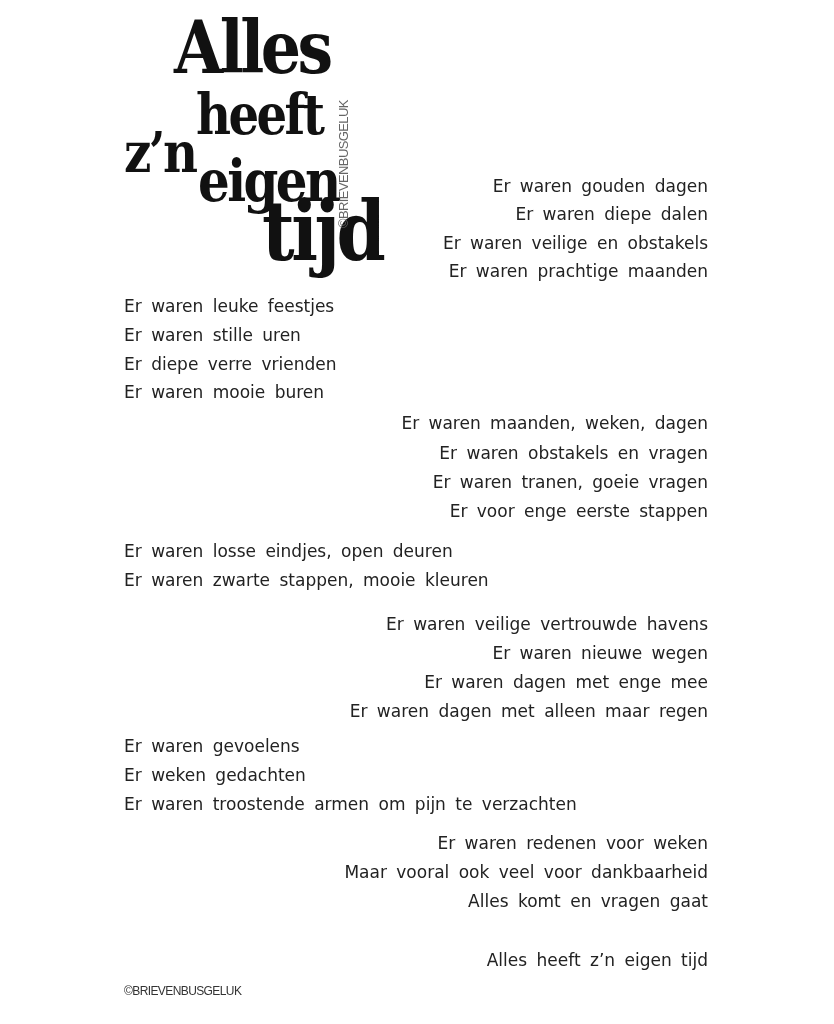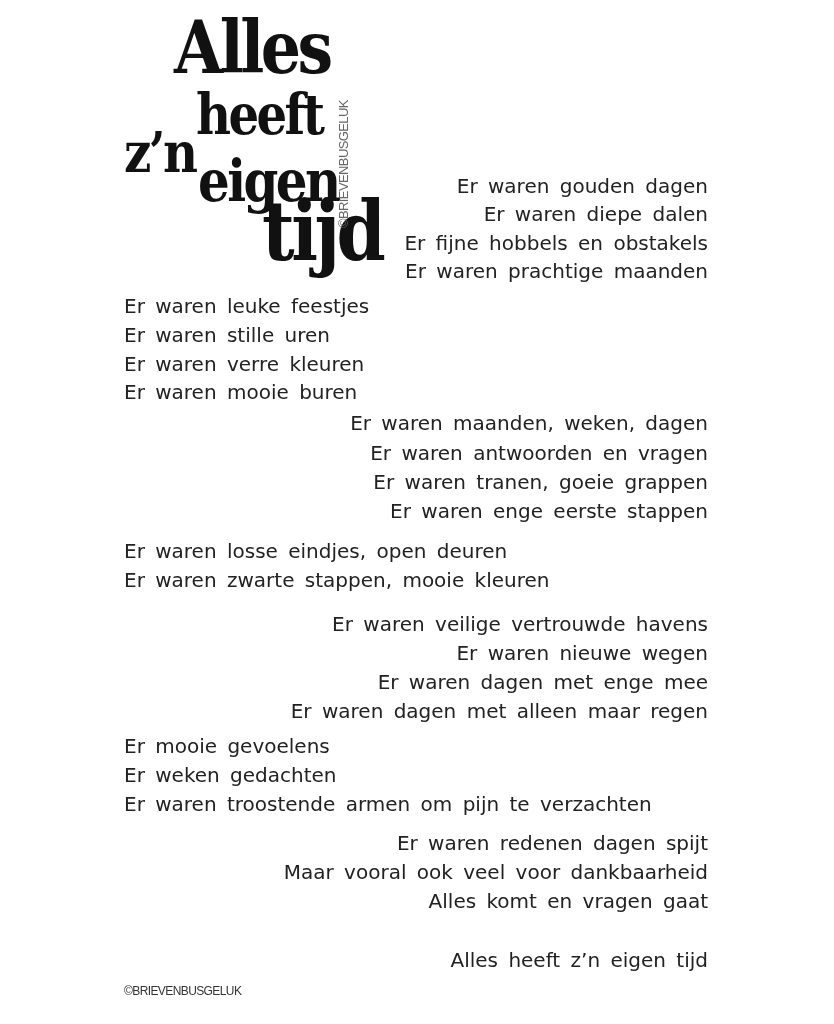--- a/index.html
+++ b/index.html
@@ -43,21 +43,21 @@
       font-family: "Liberation Sans", sans-serif;
       font-size: 13px;
       color: #666666;
       letter-spacing: -0.6px;
       white-space: nowrap;
     }
 
     .line {
       position: absolute;
       font-family: "DejaVu Sans", sans-serif;
-      font-size: 20px;
+      font-size: 17px;
       color: #222222;
       white-space: nowrap;
       word-spacing: 4px;
       line-height: 22px;
     }
     .line.right { right: 126px; text-align: right; }
     .line.left  { left: 124px; text-align: center; }
 
     .footer-mark {
       position: absolute;
@@ -81,58 +81,58 @@
     <span class="title-word t-zn">z’n</span>
     <span class="title-word t-eigen">eigen</span>
     <span class="title-word t-tijd">tijd</span>
   </div>
 
   <span class="vertical-mark">©BRIEVENBUSGELUK</span>
 
   <div>
     <div class="line right" style="top:175px">Er waren gouden dagen</div>
     <div class="line right" style="top:203px">Er waren diepe dalen</div>
-    <div class="line right" style="top:232px">Er fijne hobbels en obstakels</div>
+    <div class="line right" style="top:232px">Er waren veilige en obstakels</div>
     <div class="line right" style="top:260px">Er waren prachtige maanden</div>
   </div>
 
   <div>
     <div class="line left" style="top:295px">Er waren leuke feestjes</div>
     <div class="line left" style="top:324px">Er waren stille uren</div>
-    <div class="line left" style="top:353px">Er waren verre kleuren</div>
+    <div class="line left" style="top:353px">Er diepe verre vrienden</div>
     <div class="line left" style="top:381px">Er waren mooie buren</div>
   </div>
 
   <div>
     <div class="line right" style="top:412px">Er waren maanden, weken, dagen</div>
-    <div class="line right" style="top:442px">Er waren antwoorden en vragen</div>
-    <div class="line right" style="top:471px">Er waren tranen, goeie grappen</div>
-    <div class="line right" style="top:500px">Er waren enge eerste stappen</div>
+    <div class="line right" style="top:442px">Er waren obstakels en vragen</div>
+    <div class="line right" style="top:471px">Er waren tranen, goeie vragen</div>
+    <div class="line right" style="top:500px">Er voor enge eerste stappen</div>
   </div>
 
   <div>
     <div class="line left" style="top:540px">Er waren losse eindjes, open deuren</div>
     <div class="line left" style="top:569px">Er waren zwarte stappen, mooie kleuren</div>
   </div>
 
   <div>
     <div class="line right" style="top:613px">Er waren veilige vertrouwde havens</div>
     <div class="line right" style="top:642px">Er waren nieuwe wegen</div>
     <div class="line right" style="top:671px">Er waren dagen met enge mee</div>
     <div class="line right" style="top:700px">Er waren dagen met alleen maar regen</div>
   </div>
 
   <div>
-    <div class="line left" style="top:735px">Er mooie gevoelens</div>
+    <div class="line left" style="top:735px">Er waren gevoelens</div>
     <div class="line left" style="top:764px">Er weken gedachten</div>
     <div class="line left" style="top:793px">Er waren troostende armen om pijn te verzachten</div>
   </div>
 
   <div>
-    <div class="line right" style="top:832px">Er waren redenen dagen spijt</div>
+    <div class="line right" style="top:832px">Er waren redenen voor weken</div>
     <div class="line right" style="top:861px">Maar vooral ook veel voor dankbaarheid</div>
     <div class="line right" style="top:890px">Alles komt en vragen gaat</div>
   </div>
 
   <div>
     <div class="line right" style="top:949px">Alles heeft z’n eigen tijd</div>
   </div>
 
   <div class="footer-mark">©BRIEVENBUSGELUK</div>
 

